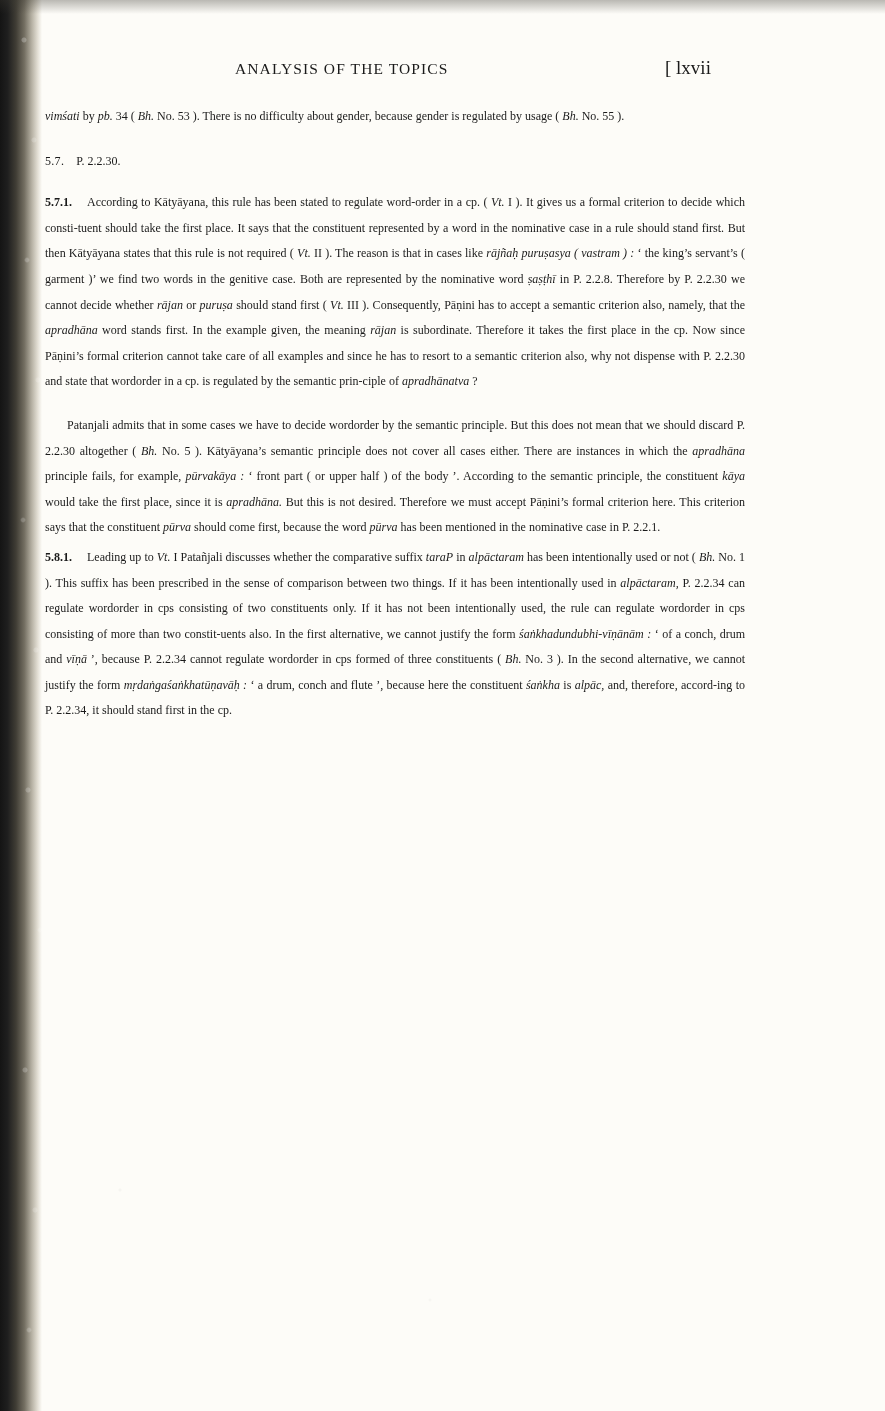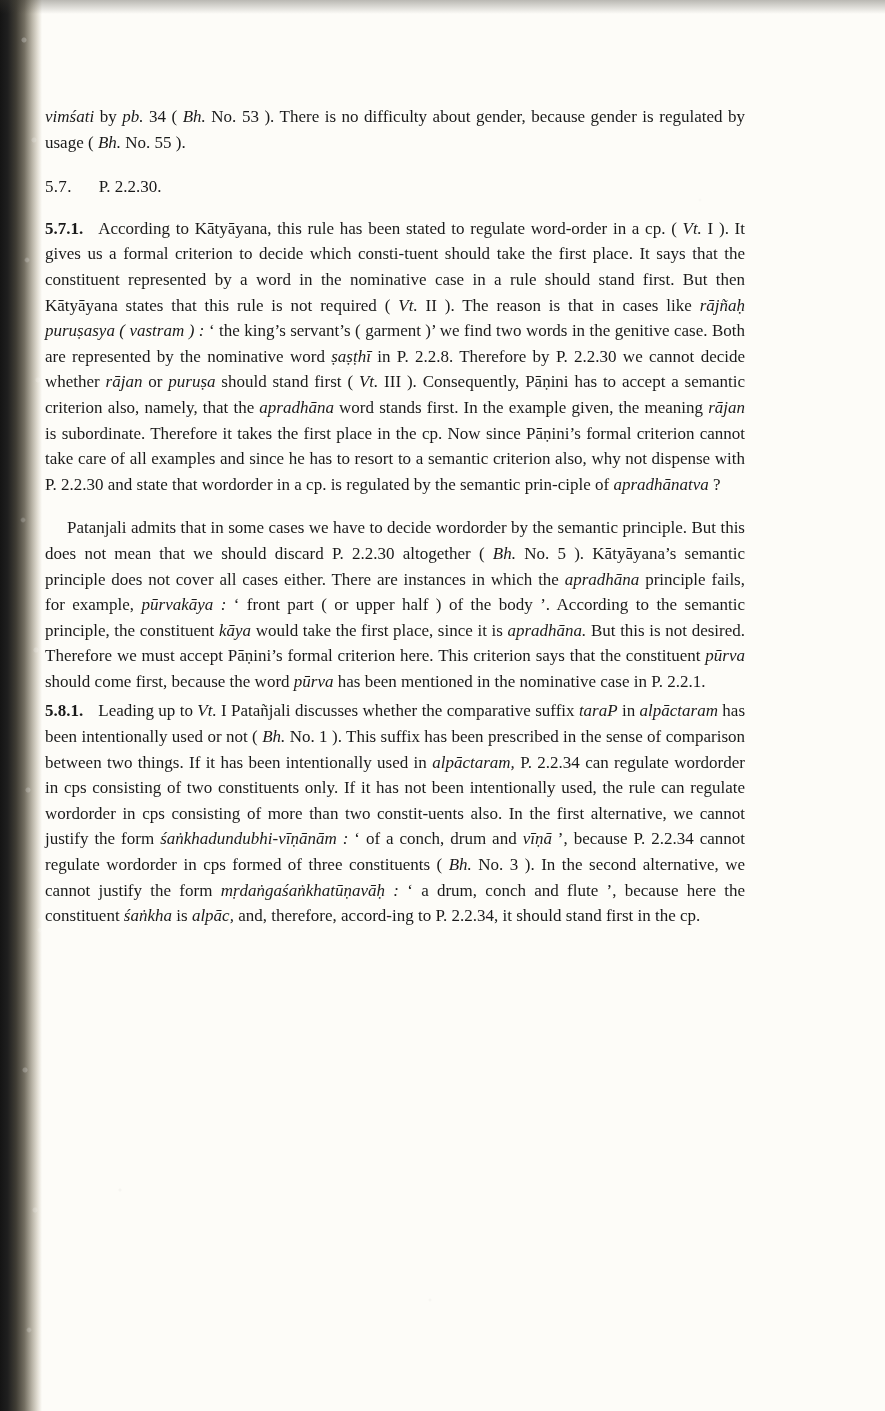--- a/index.html
+++ b/index.html
@@ -79,21 +79,21 @@
     position: absolute;
     left: 620px;
     top: -3px;
     font-size: 19px;
   }
   .body-col {
     position: absolute;
     left: 0;
     top: 104px;
     width: 700px;
-    font-size: 17px;
+    font-size: 12px;
     line-height: 25.6px;
     text-align: justify;
     text-justify: inter-word;
   }
   p {
     margin: 0 0 0 0;
   }
   p.para {
     text-indent: 22px;
     margin-bottom: 4px;
@@ -103,21 +103,21 @@
   }
   .secnum {
     font-weight: normal;
     letter-spacing: 0.3px;
   }
   .sechead {
     margin-top: 19px;
     margin-bottom: 16px;
   }
   .sechead .ref {
-    margin-left: 27px;
+    margin-left: 12px;
   }
   .blocknum {
     font-weight: bold;
     margin-right: 15px;
   }
   i, .it { font-style: italic; }
   .gap-after { margin-bottom: 18px; }
   
   .grain {
     position: absolute;
@@ -134,20 +134,24 @@
 <body>
 
 <div id="page">
 
   <div class="binding"></div>
   <div class="binding-speckle"></div>
   <div class="page-shadow-top"></div>
 
   <div class="content">
 
+    <header class="running-head">
+      <div class="rh-title">ANALYSIS OF THE TOPICS</div>
+      <div class="rh-folio">[ lxvii</div>
+    </header>
 
     <div class="body-col">
 
       <p class="noindent gap-after"><i>vimśati</i><span> by </span><i>pb.</i><span> 34 ( </span><i>Bh.</i><span> No. 53 ).   There  is  no  difficulty about gender, because gender is regulated  by usage ( </span><i>Bh.</i><span> No. 55 ).</span></p>
 
       <p class="noindent sechead"><span class="secnum">5.7.</span><span class="ref">P.  2.2.30.</span></p>
 
       <p class="noindent gap-after"><span class="blocknum">5.7.1.</span><span>According to Kātyāyana, this rule has been  stated   to   regulate  word-order in a cp. ( </span><i>Vt.</i><span> I ).   It gives us a  formal  criterion  to decide which consti-tuent should  take the first place.   It says that the constituent represented by a word in the nominative case in a rule should stand first.   But then Kātyāyana states that this rule is  not  required  ( </span><i>Vt.</i><span> II ).   The reason is that in cases like </span><i>rājñaḥ puruṣasya ( vastram ) :</i><span> ‘ the king’s servant’s  ( garment )’  we  find  two words in the genitive case.  Both are represented by the nominative word </span><i>ṣaṣṭhī</i><span> in P. 2.2.8.   Therefore by P. 2.2.30 we cannot decide whether </span><i>rājan</i><span> or  </span><i>puruṣa</i><span> should stand first ( </span><i>Vt.</i><span> III ).    Consequently,  Pāṇini has  to  accept  a  semantic criterion also, namely,  that the  </span><i>apradhāna</i><span> word stands first.   In the example given, the meaning </span><i>rājan</i><span> is subordinate.   Therefore it takes the first place in the cp.   Now since Pāṇini’s formal criterion cannot take care of all examples and since he has to resort to a semantic criterion also, why not dispense with P. 2.2.30  and  state that wordorder in a cp. is regulated by the semantic prin-ciple of </span><i>apradhānatva</i><span> ?</span></p>
 
       <p class="para gap-after"><span>Patanjali  admits  that  in  some  cases  we  have  to  decide  wordorder by the semantic principle.  But this does not mean that  we  should  discard  P. 2.2.30 altogether ( </span><i>Bh.</i><span> No. 5 ).   Kātyāyana’s  semantic  principle  does  not  cover  all cases either.   There are  instances  in  which  the  </span><i>apradhāna</i><span>  principle  fails, for example, </span><i>pūrvakāya :</i><span> ‘ front  part  ( or upper half )  of the body ’. According to the semantic principle, the constituent </span><i>kāya</i><span> would take the first place, since it is </span><i>apradhāna.</i><span>   But this is not desired.   Therefore we must  accept  Pāṇini’s formal criterion here.   This criterion says  that  the  constituent  </span><i>pūrva</i><span> should come first, because the word </span><i>pūrva</i><span> has been mentioned in the nominative case in P. 2.2.1.</span></p>

